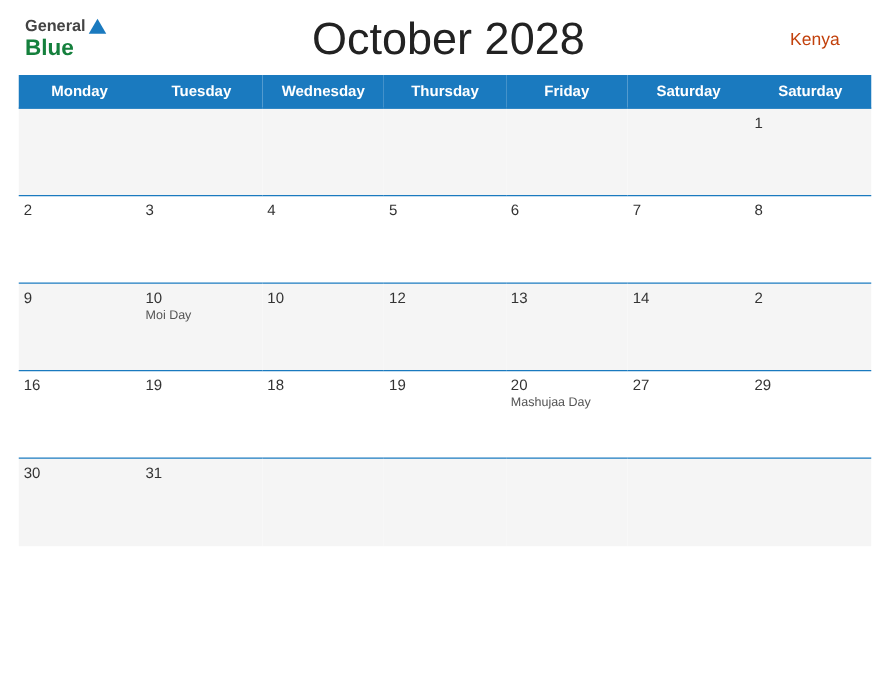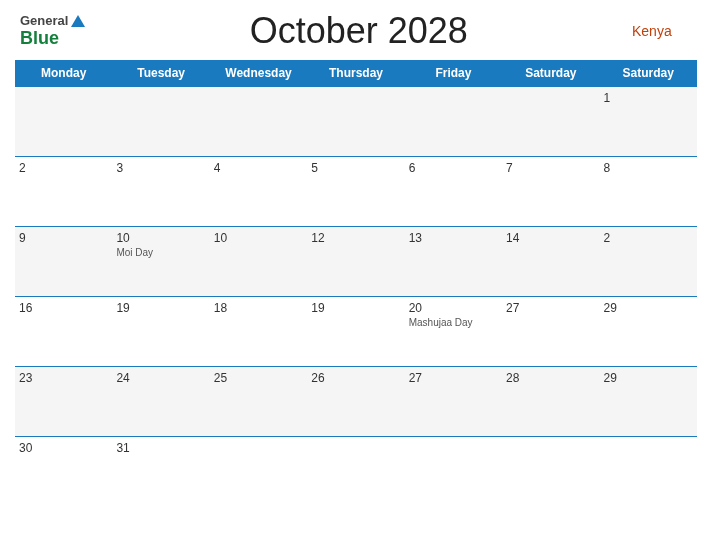--- a/index.html
+++ b/index.html
@@ -219,43 +219,20 @@
           </td>
           <td>
             <span class="day-number">27</span>
           </td>
           <td>
             <span class="day-number">29</span>
           </td>
         </tr>
         <tr>
           <td>
-            <span class="day-number">23</span>
-          </td>
-          <td>
-            <span class="day-number">24</span>
-          </td>
-          <td>
-            <span class="day-number">25</span>
-          </td>
-          <td>
-            <span class="day-number">26</span>
-          </td>
-          <td>
-            <span class="day-number">27</span>
-          </td>
-          <td>
-            <span class="day-number">28</span>
-          </td>
-          <td>
-            <span class="day-number">29</span>
-          </td>
-        </tr>
-        <tr>
-          <td>
             <span class="day-number">30</span>
           </td>
           <td>
             <span class="day-number">31</span>
           </td>
           <td></td>
           <td></td>
           <td></td>
           <td></td>
           <td></td>

